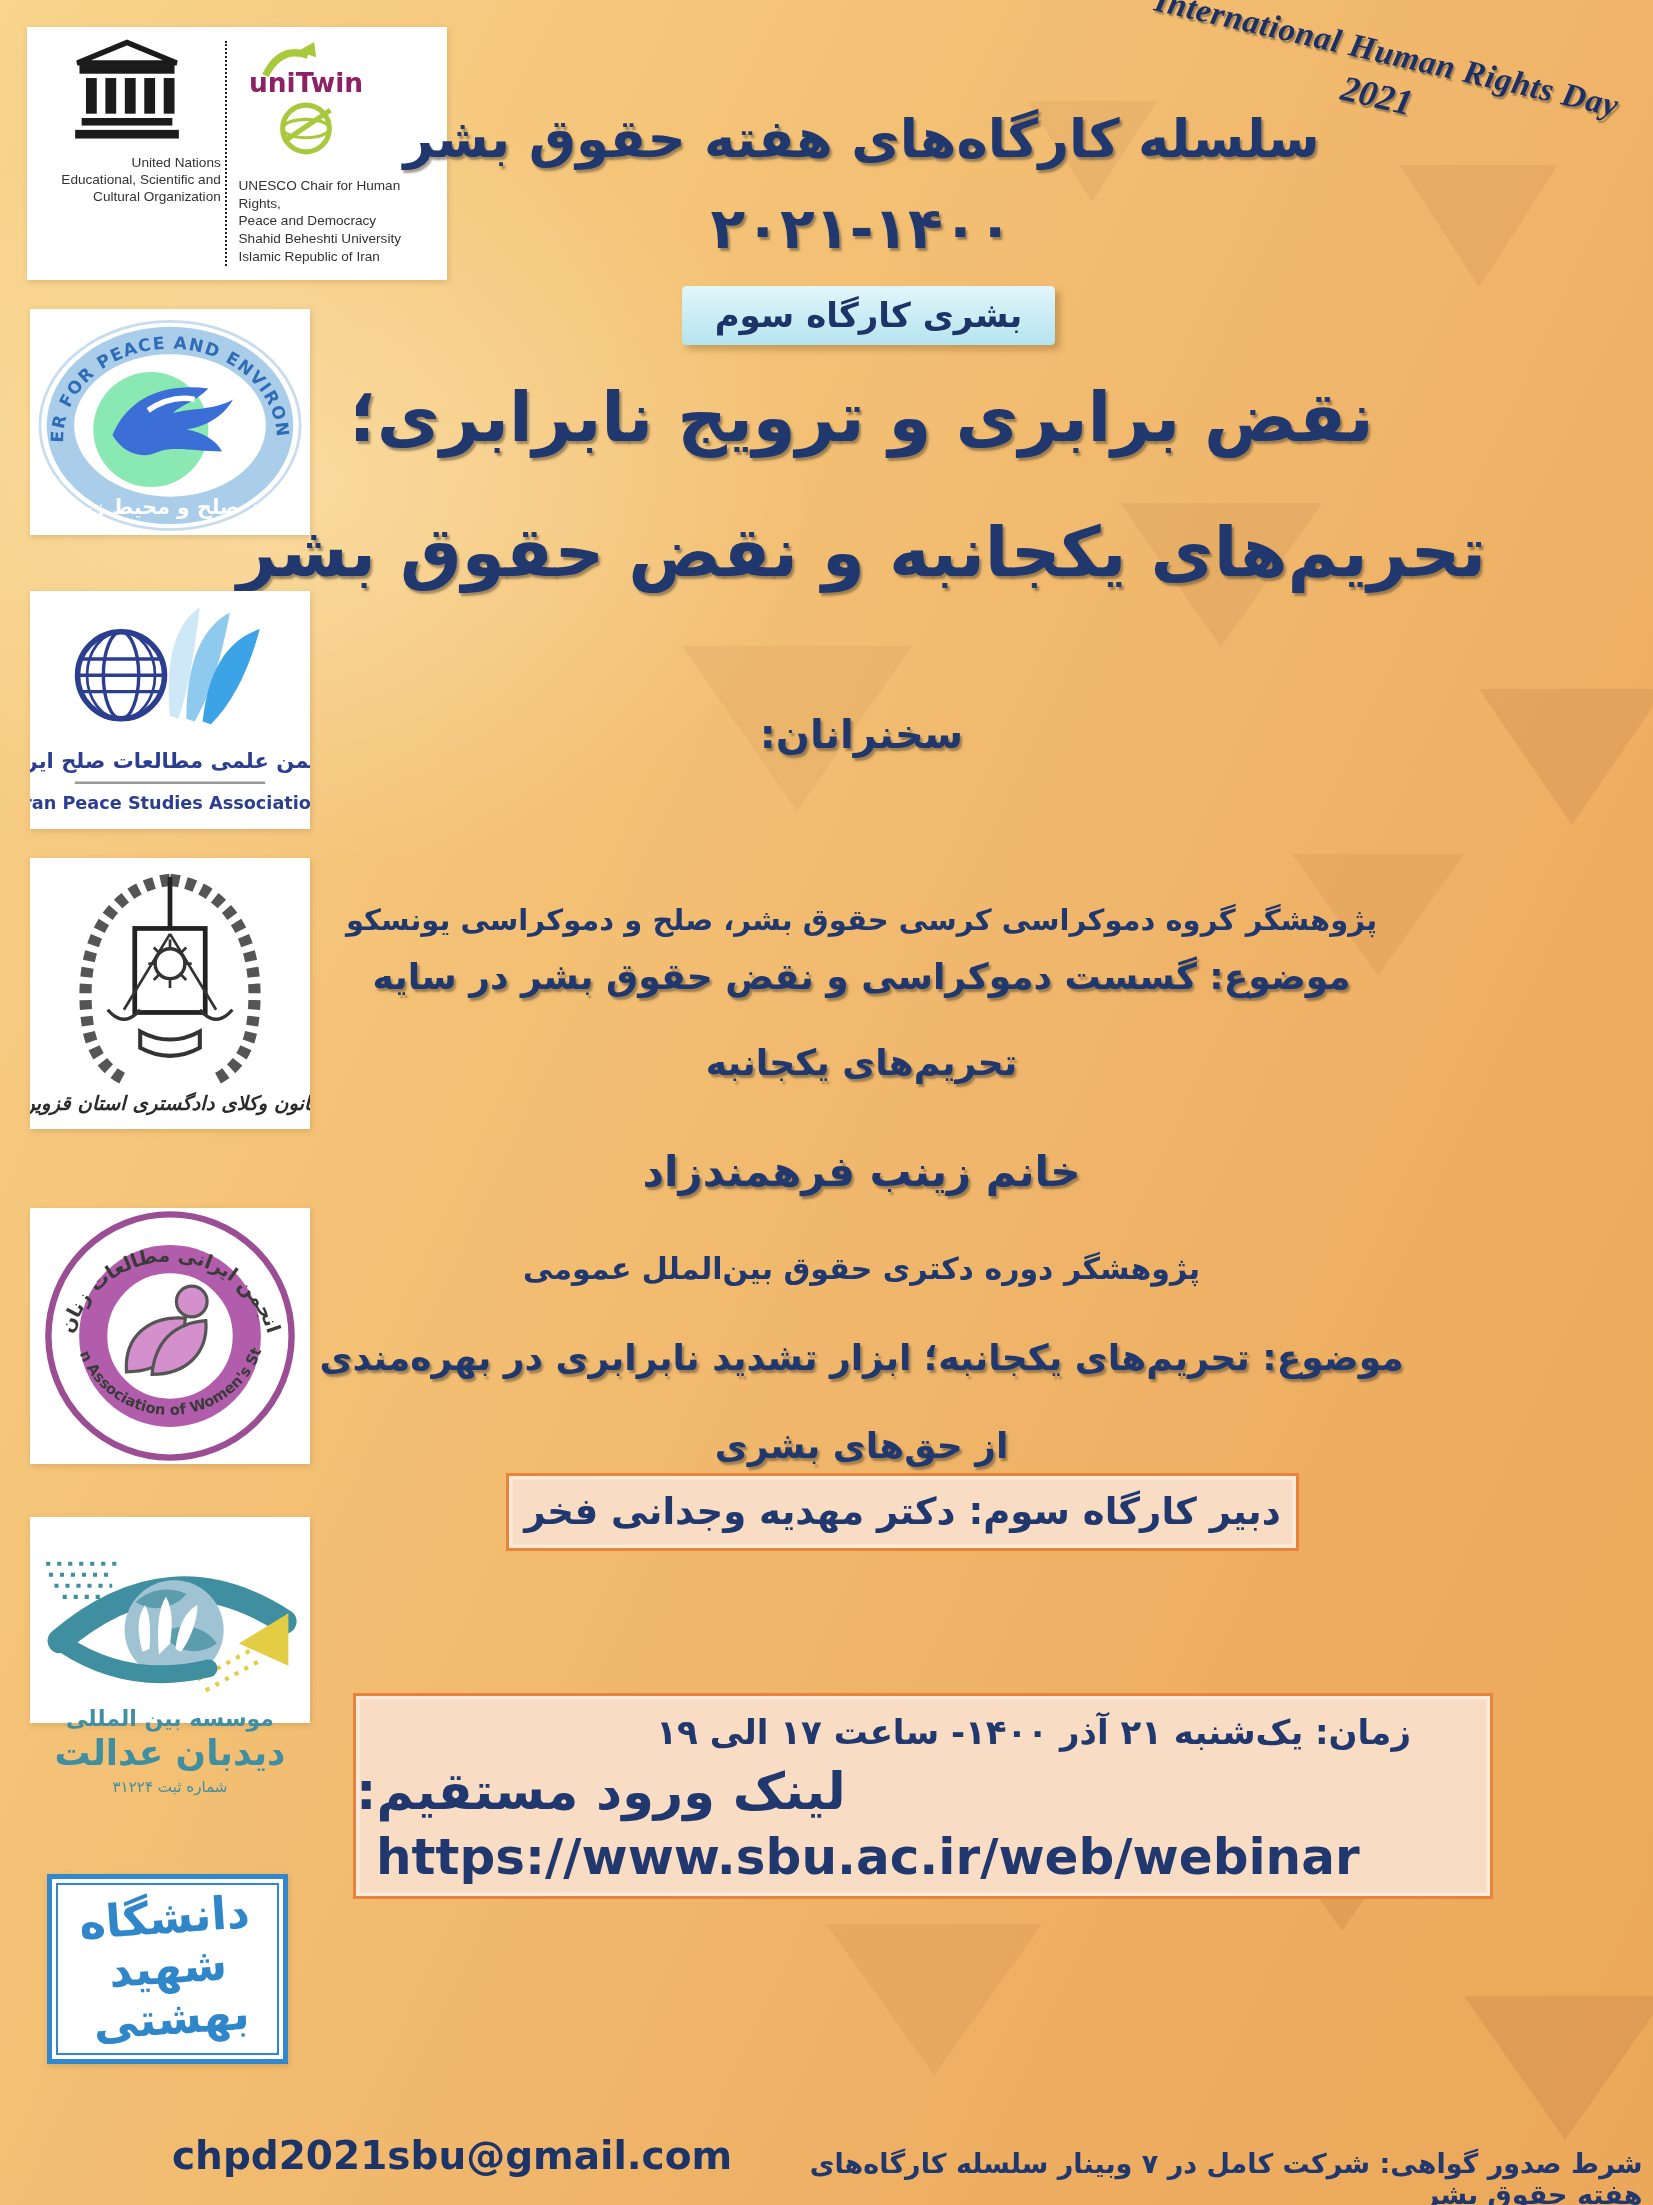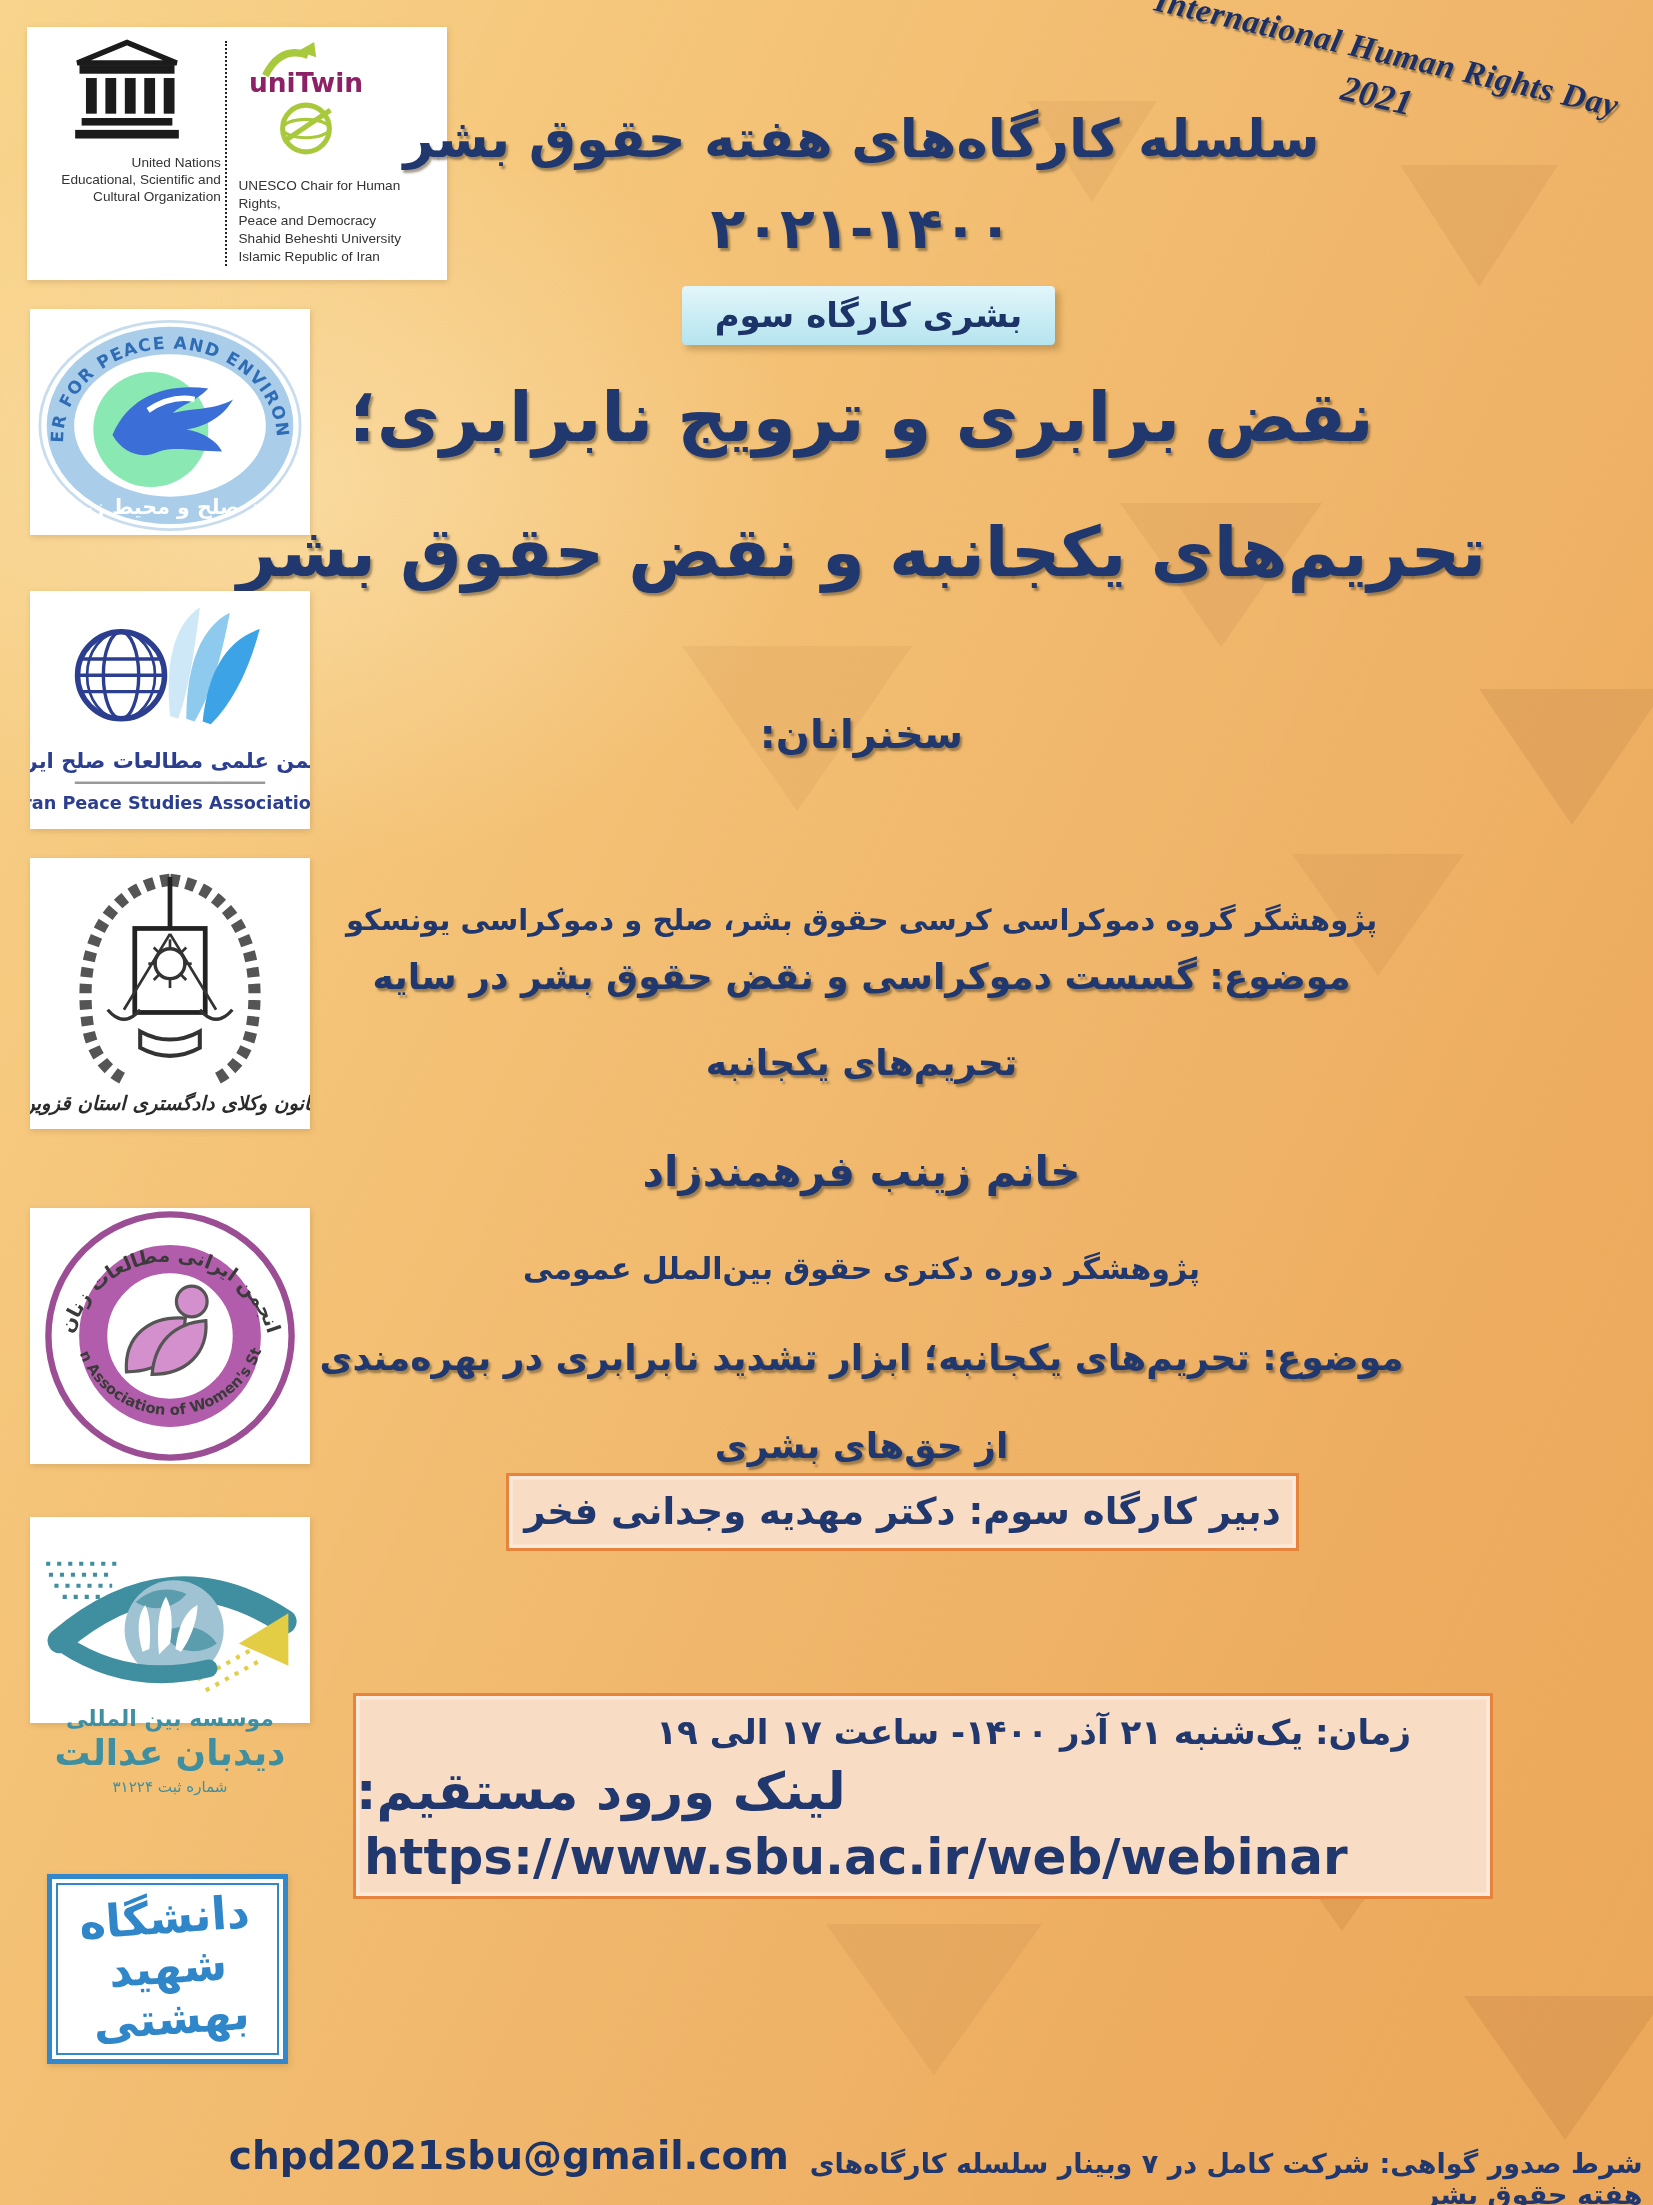--- a/index.html
+++ b/index.html
@@ -41,23 +41,23 @@
   .unitwin-col{flex:1;display:flex;flex-direction:column;align-items:flex-start;}
   .unitwin-col .cap{font-family:Liberation Sans, sans-serif;font-size:13.6px;line-height:1.3;color:#333;text-align:left;margin-top:18px;padding-left:4.3px;}
   .dotted-div{flex:0 0 0;border-left:2.9px dotted #222;margin:4.3px 7.2px 4.3px 4.3px;}
   .sbu-card{position:absolute;left:47px;top:1874px;width:241px;height:190px;background:#fff;
     border:5.7px solid #3388cc;box-shadow:1.4px 2.2px 5.7px rgba(140,100,50,.25);box-sizing:border-box;}
   .sbu-inner{position:absolute;inset:3.6px;border:2.2px solid #3388cc;display:flex;align-items:center;justify-content:center;}
   .sbu-text{color:#2f86c8;font-weight:bold;font-size:45px;line-height:1.12;text-align:center;transform:rotate(-4deg);}
   .timebox{left:353px;top:1693px;width:1140px;height:206px;box-sizing:border-box;}
   .timebox .t1{font-size:34px;text-align:right;padding-right:79px;margin-top:16px;}
   .timebox .t2{font-size:51px;text-align:left;padding-right:147px;margin-top:10px;}
-  .timebox .url{font-size:50px;text-align:left;padding-left:8px;margin-top:7.2px;direction:ltr;}
+  .timebox .url{font-size:50px;text-align:left;padding-left:20px;margin-top:7.2px;direction:ltr;}
   .secbox{left:506px;top:1473px;width:793px;height:78px;text-align:center;line-height:72px;font-size:37px;box-sizing:border-box;}
-  .footer-email{position:absolute;left:172px;top:2133px;width:617px;text-align:right;
+  .footer-email{position:absolute;left:172px;top:2133px;width:617px;text-align:left;
     font-size:39px;font-weight:bold;color:#1d3468;direction:ltr;}
   .footer-line{position:absolute;right:11.5px;width:897px;text-align:right;font-weight:bold;color:#21386e;}
 </style>
 </head>
 <body>
 
 <div class="poster">
 
   <div class="tri" style="left:1027px;top:101px;border-left:65px solid transparent;border-right:65px solid transparent;border-top:101px solid rgba(187,122,66,.13);"></div>
   <div class="tri" style="left:1400px;top:165px;border-left:79px solid transparent;border-right:79px solid transparent;border-top:122px solid rgba(187,122,66,.17);"></div>

